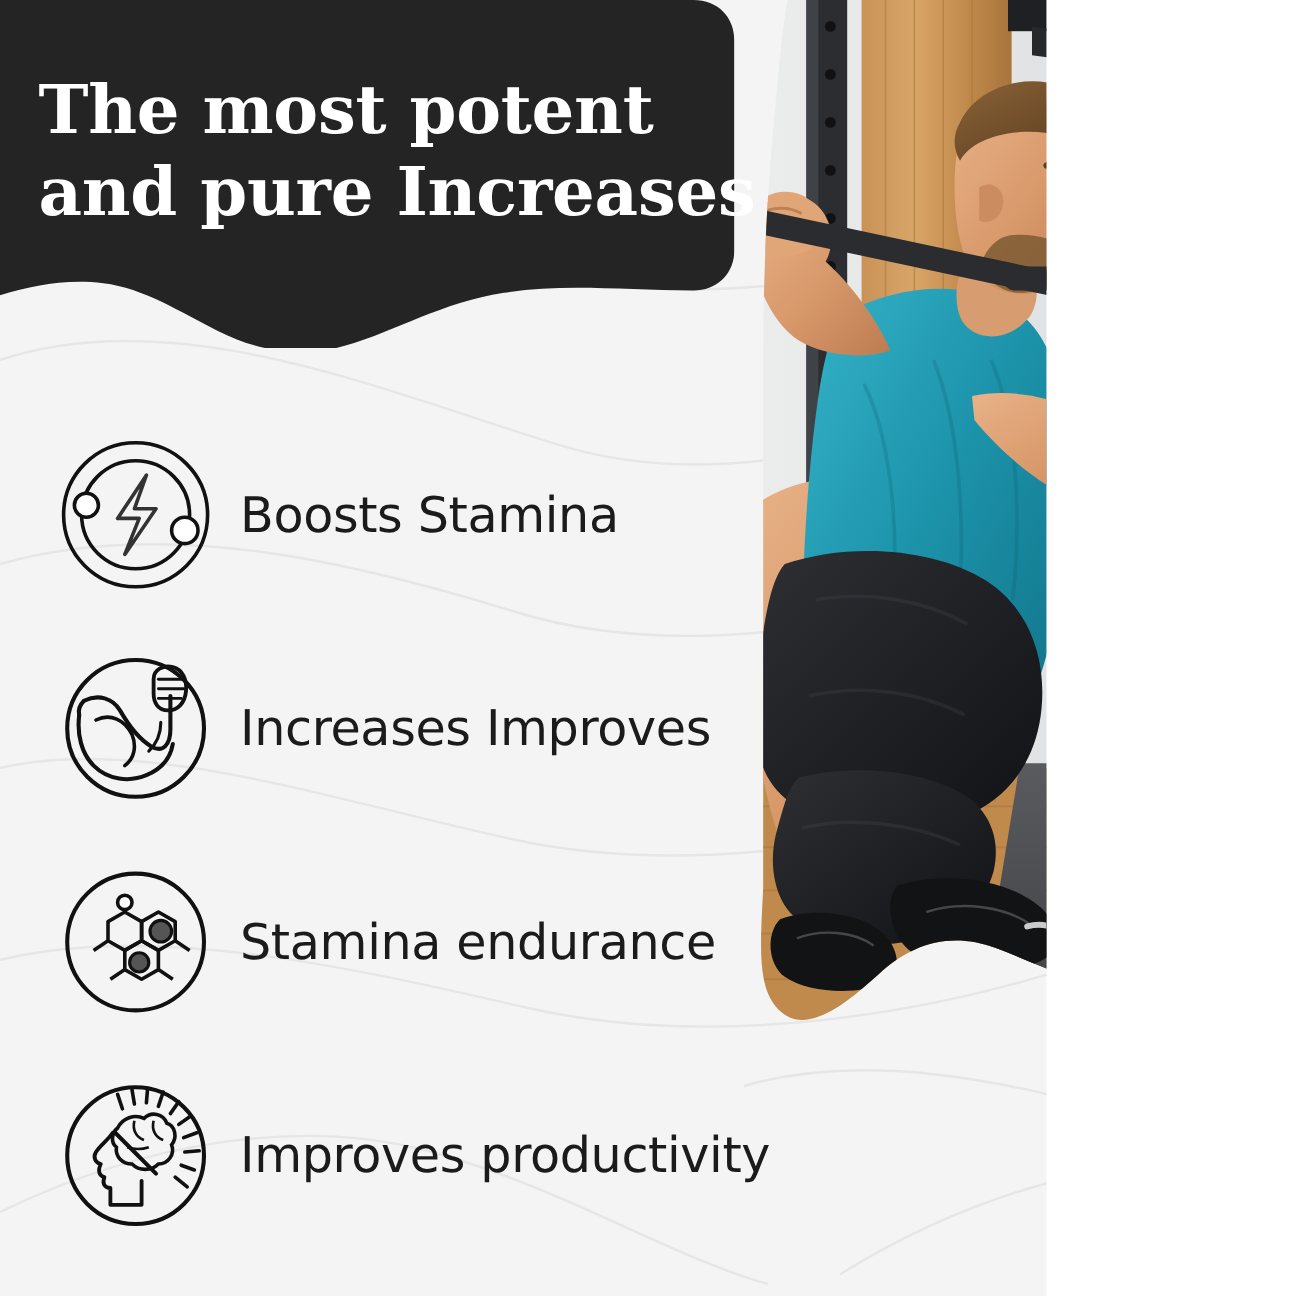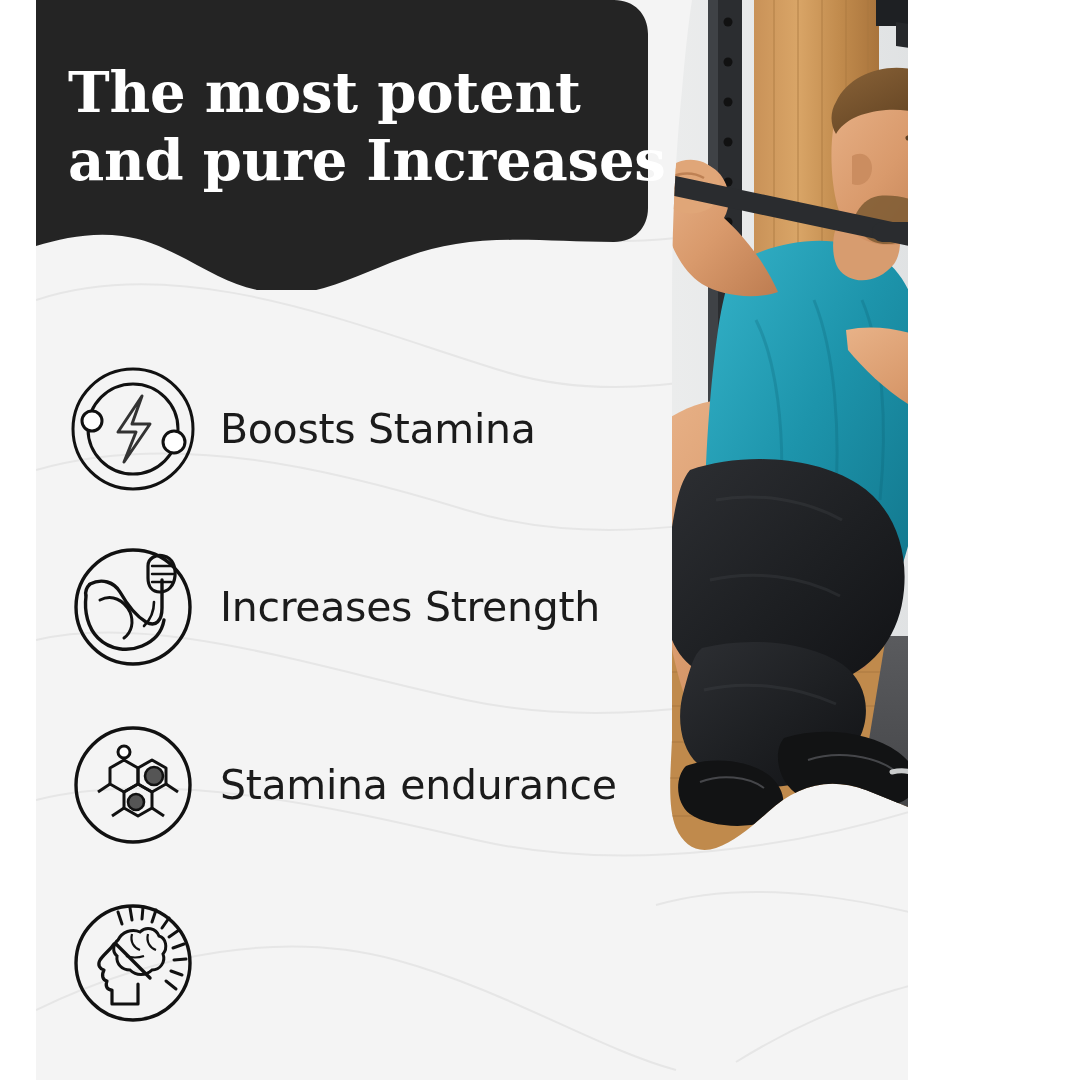--- a/index.html
+++ b/index.html
@@ -6,21 +6,20 @@
   html, body {
     width:1080px; height:1080px;
     overflow:hidden;
     font-family:"Liberation Sans", sans-serif;
   }
   #stage {
     position:relative;
     width:872px; height:1080px;
     background:#f4f4f4;
     overflow:hidden;
-    margin-left:36px;
   }
 
   
   .bg-waves {
     position:absolute; inset:0;
     width:1080px; height:1080px;
     pointer-events:none;
   }
 
   
@@ -58,21 +57,21 @@
   
   .benefits {
     position:absolute;
     left:0; top:340px;
     width:610px;
   }
   .benefit-row {
     display:flex;
     align-items:center;
     height:178px;
-    padding-left:34px;
+    padding-left:50px;
   }
   .benefit-icon {
     width:126px; height:126px;
     flex:0 0 126px;
     display:flex; align-items:center; justify-content:center;
   }
   .benefit-icon svg { display:block; width:126px; height:126px; }
   .benefit-label {
     margin-left:24px;
     font-family:"DejaVu Sans", "Liberation Sans", sans-serif;
@@ -382,21 +381,21 @@
 
           <path d="M78,22 C78,14 86,10 94,12 C102,14 106,22 105,32
                    C104,42 98,48 90,48 C82,48 78,42 78,34 Z" fill="none" stroke="#111" stroke-width="3.2"></path>
           <g stroke="#111" stroke-width="2.4" stroke-linecap="round">
             <line x1="82" y1="22" x2="102" y2="22"></line>
             <line x1="82" y1="30" x2="103" y2="30"></line>
             <line x1="82" y1="38" x2="101" y2="38"></line>
           </g>
         </svg>
       </span>
-      <span class="benefit-label">Increases Strength</span>
+      <span class="benefit-label">Increases Improves</span>
     </div>
 
     <div class="benefit-row">
       <span class="benefit-icon">
         <svg viewBox="0 0 126 126">
           <circle cx="63" cy="63" r="57" fill="none" stroke="#111" stroke-width="3.4"></circle>
           <g fill="none" stroke="#111" stroke-width="3" stroke-linejoin="round">
 
             <path d="M40,46 L54,38 L68,46 L68,62 L54,70 L40,62 Z"></path>
 
@@ -446,16 +445,17 @@
             <line x1="82" y1="22" x2="86" y2="10"></line>
             <line x1="92" y1="28" x2="99" y2="18"></line>
             <line x1="99" y1="37" x2="109" y2="30"></line>
             <line x1="103" y1="48" x2="114" y2="44"></line>
             <line x1="104" y1="60" x2="116" y2="59"></line>
             <line x1="101" y1="71" x2="112" y2="75"></line>
             <line x1="96" y1="81" x2="106" y2="89"></line>
           </g>
         </svg>
       </span>
+      <span class="benefit-label">Improves productivity</span>
     </div>
 
   </div>
 </div>
 
 </body></html>

